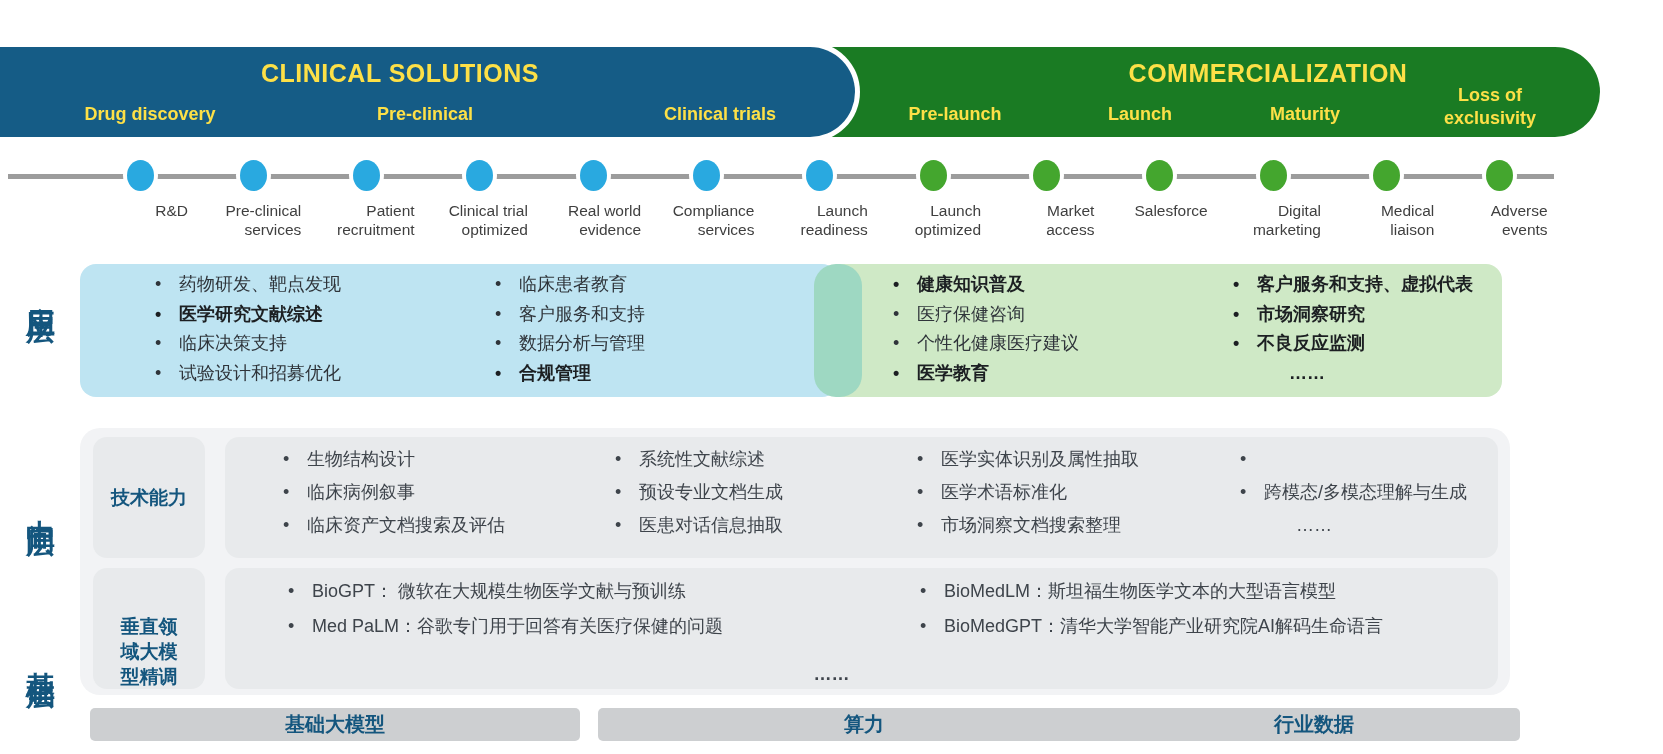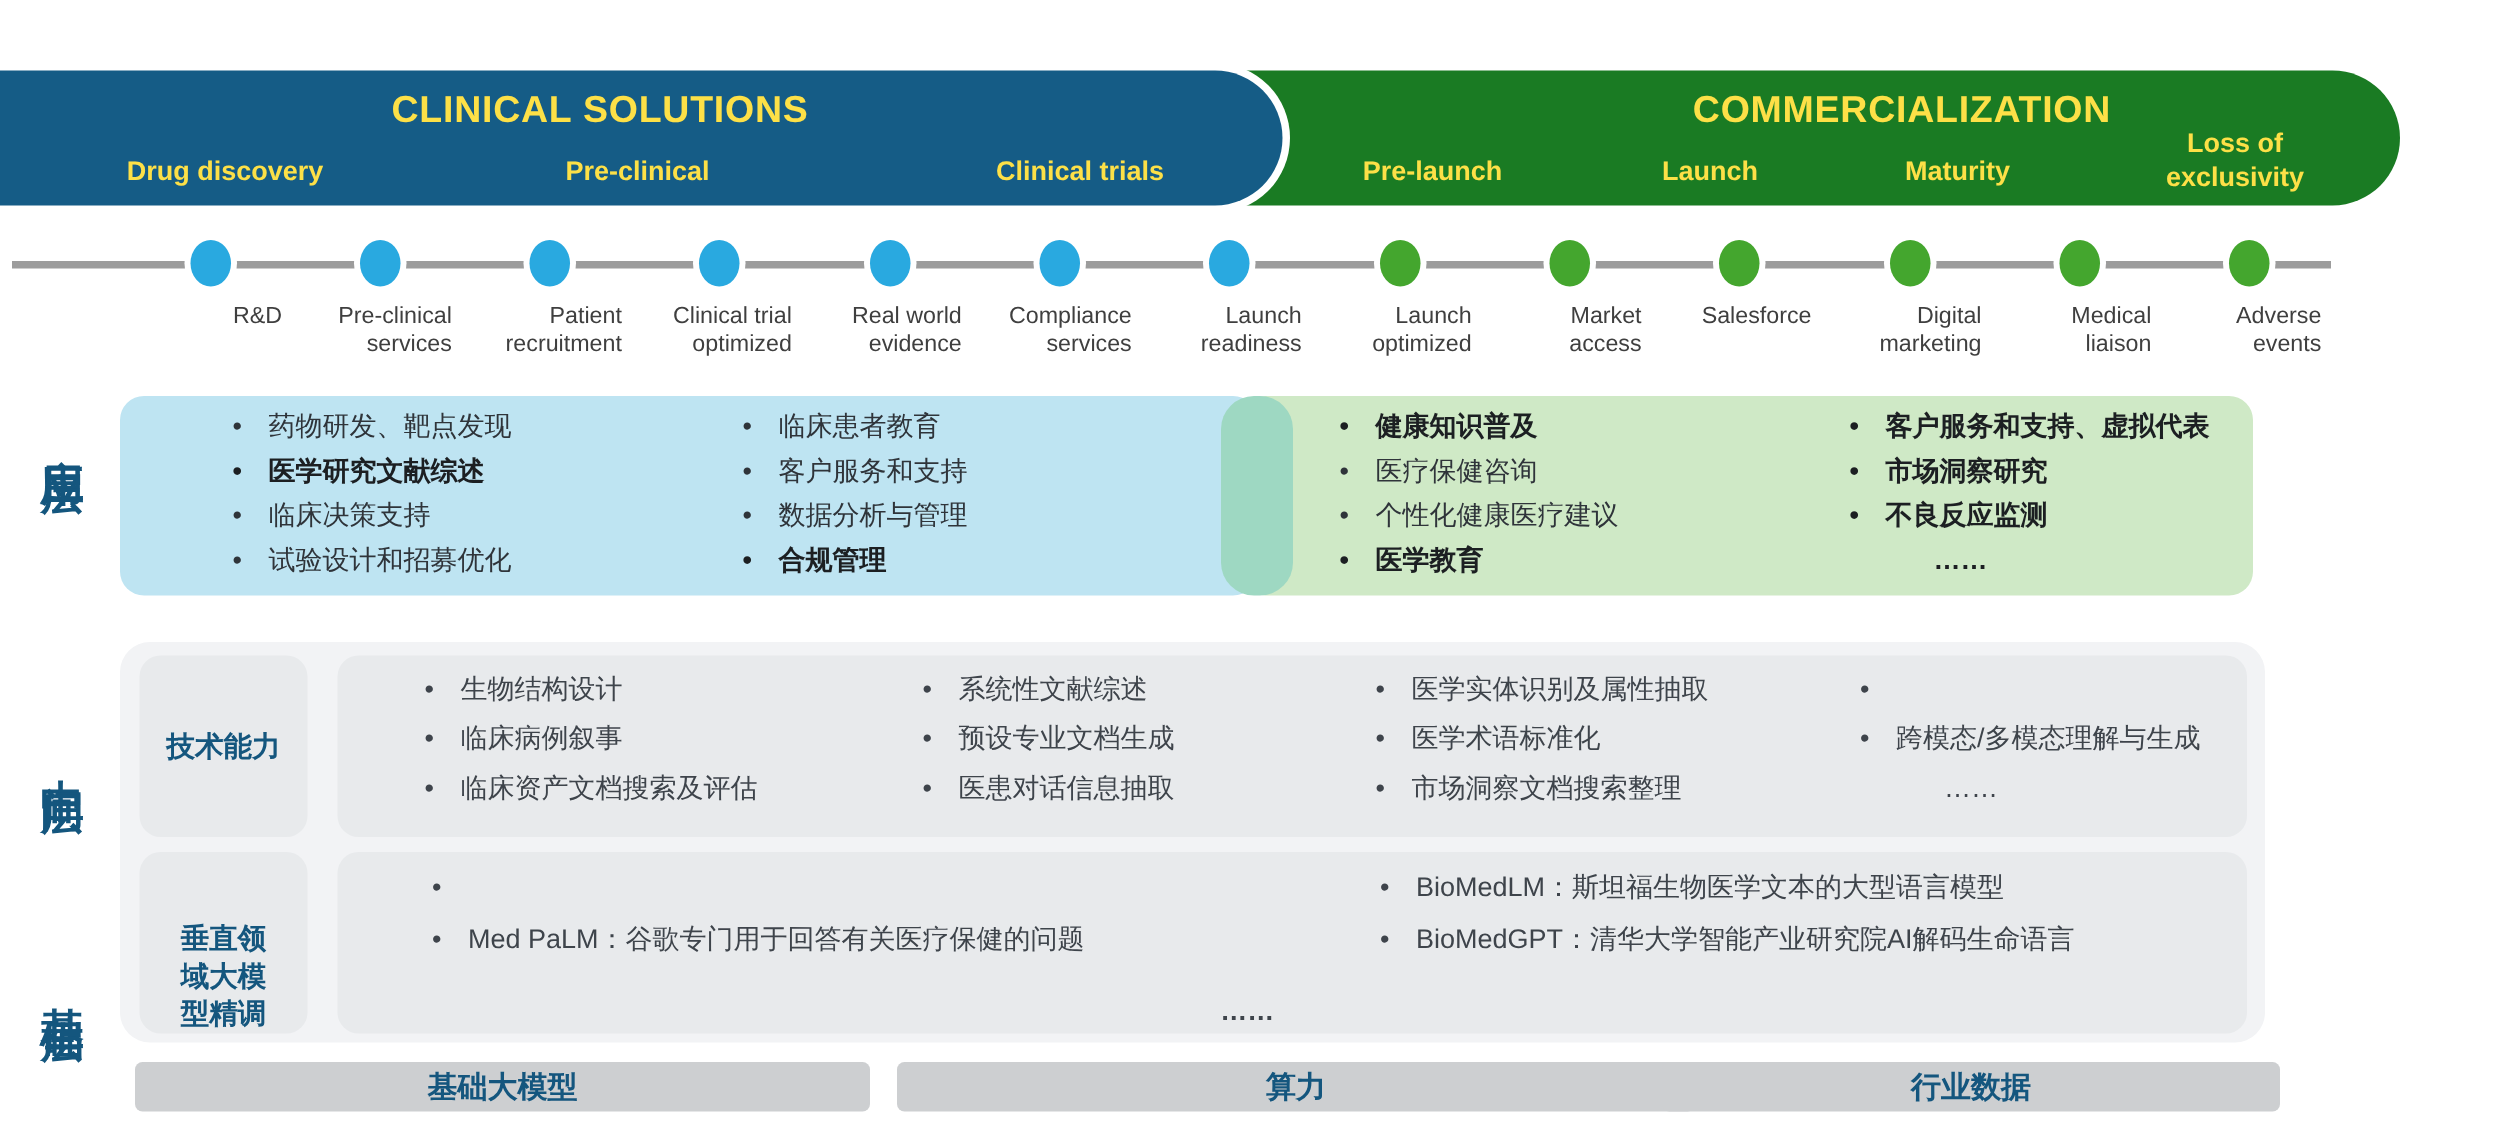--- a/index.html
+++ b/index.html
@@ -260,20 +260,21 @@
         </div>
       </div>
     <div class="mid-label-box row2">
       <span class="w3">垂直领域大模型精调</span>
     </div>
     <div class="mid-content row2" id="mid-row2">
       <div class="mid-footer">……</div>
     <div class="blist" style="left: 63px;">
           <div class="li" style="line-height: 35px;">
             <span class="bu">•</span>
+            <span class="tx">BioGPT： 微软在大规模生物医学文献与预训练</span>
           </div>
           <div class="li" style="line-height: 35px;">
             <span class="bu">•</span>
             <span class="tx">Med PaLM：谷歌专门用于回答有关医疗保健的问题</span>
           </div>
         </div>
         <div class="blist" style="left: 695px;">
           <div class="li" style="line-height: 35px;">
             <span class="bu">•</span>
             <span class="tx">BioMedLM：斯坦福生物医学文本的大型语言模型</span>

